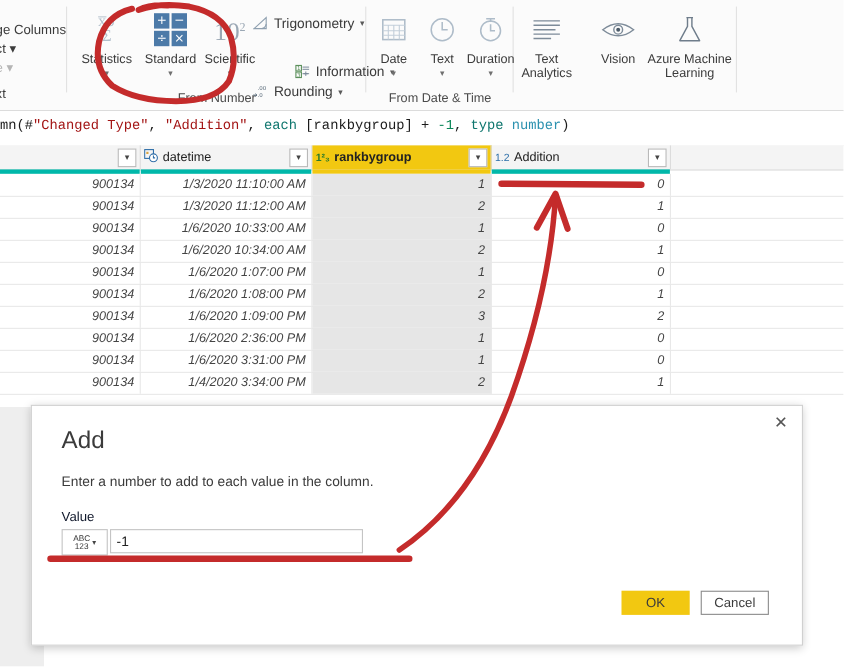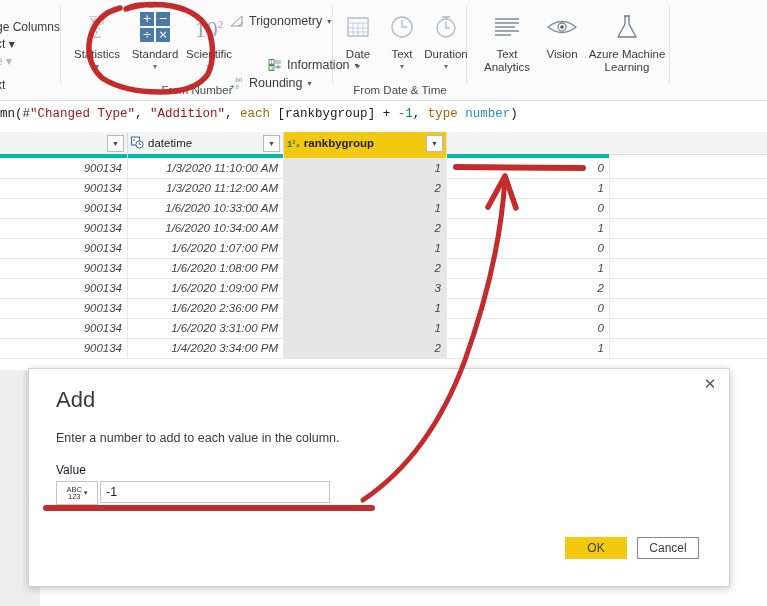--- a/index.html
+++ b/index.html
@@ -46,21 +46,21 @@
 
   svg.ico{display:block;}
 
   
   .fbarwrap{position:absolute;left:0;top:101px;width:767px;height:31px;background:#fff;
             border-bottom:1px solid #e0e0e0;}
   .fbar{position:absolute;left:0;top:6px;white-space:nowrap;
         font-family:"Liberation Mono", monospace;font-size:12.5px;}
   .t-plain{color:#1a1a1a;}
   .t-str{color:#a31515;}
-  .t-kw{color:#a16207;}
+  .t-kw{color:#0f766e;}
   .t-num{color:#098658;}
   .t-type{color:#2b91af;}
 
   
   .grid{position:absolute;left:0;top:132px;width:767px;height:238px;background:#fff;
         overflow:hidden;}
   .hrow{position:absolute;left:0;top:0;width:767px;height:22px;background:#f4f4f4;
         border-bottom:1px solid #dcdcdc;}
   .hcell{position:absolute;top:0;height:22px;box-sizing:border-box;
          border-right:1px solid #dcdcdc;display:flex;align-items:center;
@@ -235,21 +235,21 @@
           </svg>
       </div>
       <div class="btext">Duration</div>
       <div class="bcaret">▾</div>
     </div>
 
     <div class="rgroup" style="left:464px;width:201px;margin-top:20px;">
       <div class="glabel">AI Insights</div>
     </div>
 
-    <div class="bigbtn" style="left:478px;width:58px;">
+    <div class="bigbtn" style="left:468px;width:58px;">
       <div class="bicon">
         <svg class="ico" width="32" height="28" viewBox="0 0 32 28">
             <path d="M4 6 L28 6 M4 10 L28 10 M4 14 L24 14 M4 18 L28 18 M4 22 L20 22" stroke="#7d8b99" stroke-width="1.3"></path>
           </svg>
       </div>
       <div class="btext">Text Analytics</div>
     </div>
 
     <div class="bigbtn" style="left:586px;width:82px;">
       <div class="bicon">
@@ -288,20 +288,25 @@
               <rect x="2" y="3" width="2" height="2" fill="#d9a441"></rect>
               <circle cx="8.5" cy="8.5" r="3.6" fill="#fff" stroke="#2f6ea8" stroke-width="1"></circle>
               <path d="M8.5 6.4 L8.5 8.5 L10 8.5" stroke="#2f6ea8" stroke-width="1" fill="none"></path>
             </svg></span>
           <span class="hname">datetime</span>
           <span class="drop">▼</span>
         </div>
         <div class="hcell sel" style="left: 284px; width: 163px;">
           <span class="tico" style="color: rgb(42, 122, 42);">1²₃</span>
           <span class="hname">rankbygroup</span>
+          <span class="drop">▼</span>
+        </div>
+        <div class="hcell" style="left: 447px; width: 163px;">
+          <span class="tico" style="color: rgb(43, 110, 168);">1.2</span>
+          <span class="hname">Addition</span>
           <span class="drop">▼</span>
         </div>
       </div>
     <div id="qbars">
         <div class="qualbar" style="left: 0px; width: 127px;"></div>
         <div class="qualbar" style="left: 128px; width: 155px;"></div>
         <div class="qualbar gold" style="left: 284px; width: 162px;"></div>
         <div class="qualbar" style="left: 447px; width: 162px;"></div>
       </div>
     <div id="rows">

